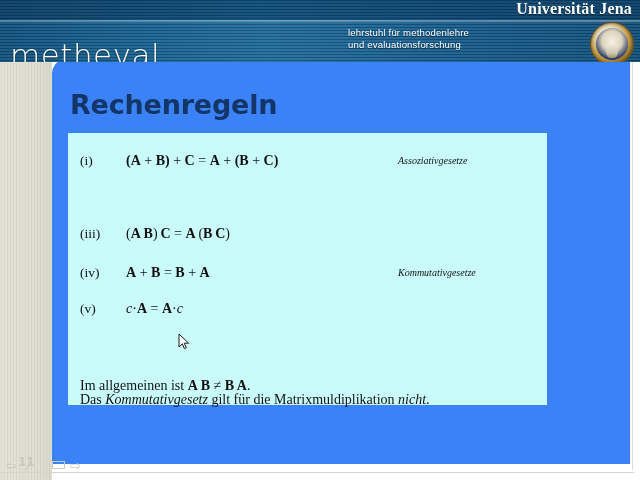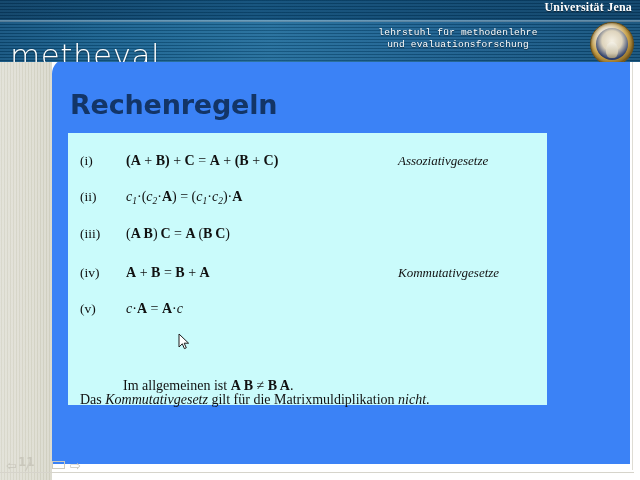--- a/index.html
+++ b/index.html
@@ -66,21 +66,21 @@
         rgba(255,255,255,0.05) 1px,
         rgba(255,255,255,0.05) 3px),
       linear-gradient(to right, #0a3f66 0%, #0d4d79 40%, #0a4068 100%);
   }
   #uni-label {
     position: absolute;
     right: 8px;
     top: 0;
     color: #ffffff;
     font-family: "Liberation Serif", serif;
-    font-size: 12px;
+    font-size: 16px;
     font-weight: bold;
     letter-spacing: 0.2px;
     text-shadow: 0 1px 0 rgba(0,0,0,0.5);
     white-space: nowrap;
     margin-left: 20px;
   }
   #banner-divider {
     position: absolute;
     left: 0;
     top: 20px;
@@ -98,23 +98,23 @@
     font-weight: 300;
     letter-spacing: 0.5px;
     line-height: 34px;
     text-shadow: 0 1px 2px rgba(0,0,0,0.45);
   }
   #chair-text {
     position: absolute;
     right: 72px;
     top: 27px;
     width: 220px;
-    text-align: center;
+    text-align: left;
     color: #ffffff;
-    font-family: Liberation Mono, monospace;
+    font-family: Liberation Sans, sans-serif;
     font-size: 9.5px;
     line-height: 12px;
     letter-spacing: 0.2px;
     text-shadow: 0 1px 1px rgba(0,0,0,0.55);
   }
   #seal {
     position: absolute;
     right: 6px;
     top: 22px;
     width: 42px;
@@ -210,21 +210,21 @@
     font-size: 9.5px;
     font-style: italic;
     vertical-align: -3px;
   }
   .rule-law {
     position: absolute;
     left: 330px;
     top: 0;
     font-family: "Liberation Serif", serif;
     font-style: italic;
-    font-size: 13px;
+    font-size: 10px;
     line-height: 20px;
     white-space: nowrap;
   }
 
   .para-row {
     position: absolute;
     left: 12px;
     width: 460px;
     color: #111111;
     font-family: "Liberation Serif", serif;
@@ -330,46 +330,41 @@
     <div id="page-title">Rechenregeln</div>
 
     <div id="content-panel">
 
       <div class="rule-row" style="top:18px;">
         <span class="rule-num">(i)</span>
         <span class="rule-formula"><b>(A</b> + <b>B)</b> + <b>C</b> = <b>A</b> + <b>(B</b> + <b>C)</b></span>
         <span class="rule-law">Assoziativgesetze</span>
       </div>
 
-      <div class="rule-row" style="top:54px;">
-        <span class="rule-num">(ii)</span>
-        <span class="rule-formula"><i>c</i><sub>1</sub>·(<i>c</i><sub>2</sub>·<b>A</b>) = (<i>c</i><sub>1</sub>·<i>c</i><sub>2</sub>)·<b>A</b></span>
-        <span class="rule-law"></span>
-      </div>
 
       <div class="rule-row" style="top:91px;">
         <span class="rule-num">(iii)</span>
         <span class="rule-formula">(<b>A</b> <b>B</b>) <b>C</b> = <b>A</b> (<b>B</b> <b>C</b>)</span>
         <span class="rule-law"></span>
       </div>
 
       <div class="rule-row" style="top:130px;">
         <span class="rule-num">(iv)</span>
         <span class="rule-formula"><b>A</b> + <b>B</b> = <b>B</b> + <b>A</b></span>
         <span class="rule-law">Kommutativgesetze</span>
       </div>
 
       <div class="rule-row" style="top:166px;">
         <span class="rule-num">(v)</span>
         <span class="rule-formula"><i>c</i>·<b>A</b> = <b>A</b>·<i>c</i></span>
         <span class="rule-law"></span>
       </div>
 
       <div class="para-row" style="top:212px;margin-top:45px;">Das <i>Kommutativgesetz</i> gilt für die Matrixmuldiplikation <i>nicht</i>.</div>
-      <div class="para-row" style="top:243px;margin-left:43px;">Im allgemeinen ist <b>A</b> <b>B</b> ≠ <b>B</b> <b>A</b>.</div>
+      <div class="para-row" style="top:243px;">Im allgemeinen ist <b>A</b> <b>B</b> ≠ <b>B</b> <b>A</b>.</div>
 
     </div>
   </div>
 
   <div id="right-gutter"></div>
   <div id="right-edge"></div>
 
   <div id="banner">
     <div id="banner-topbar"></div>
     <div id="uni-label">Universität Jena</div>

